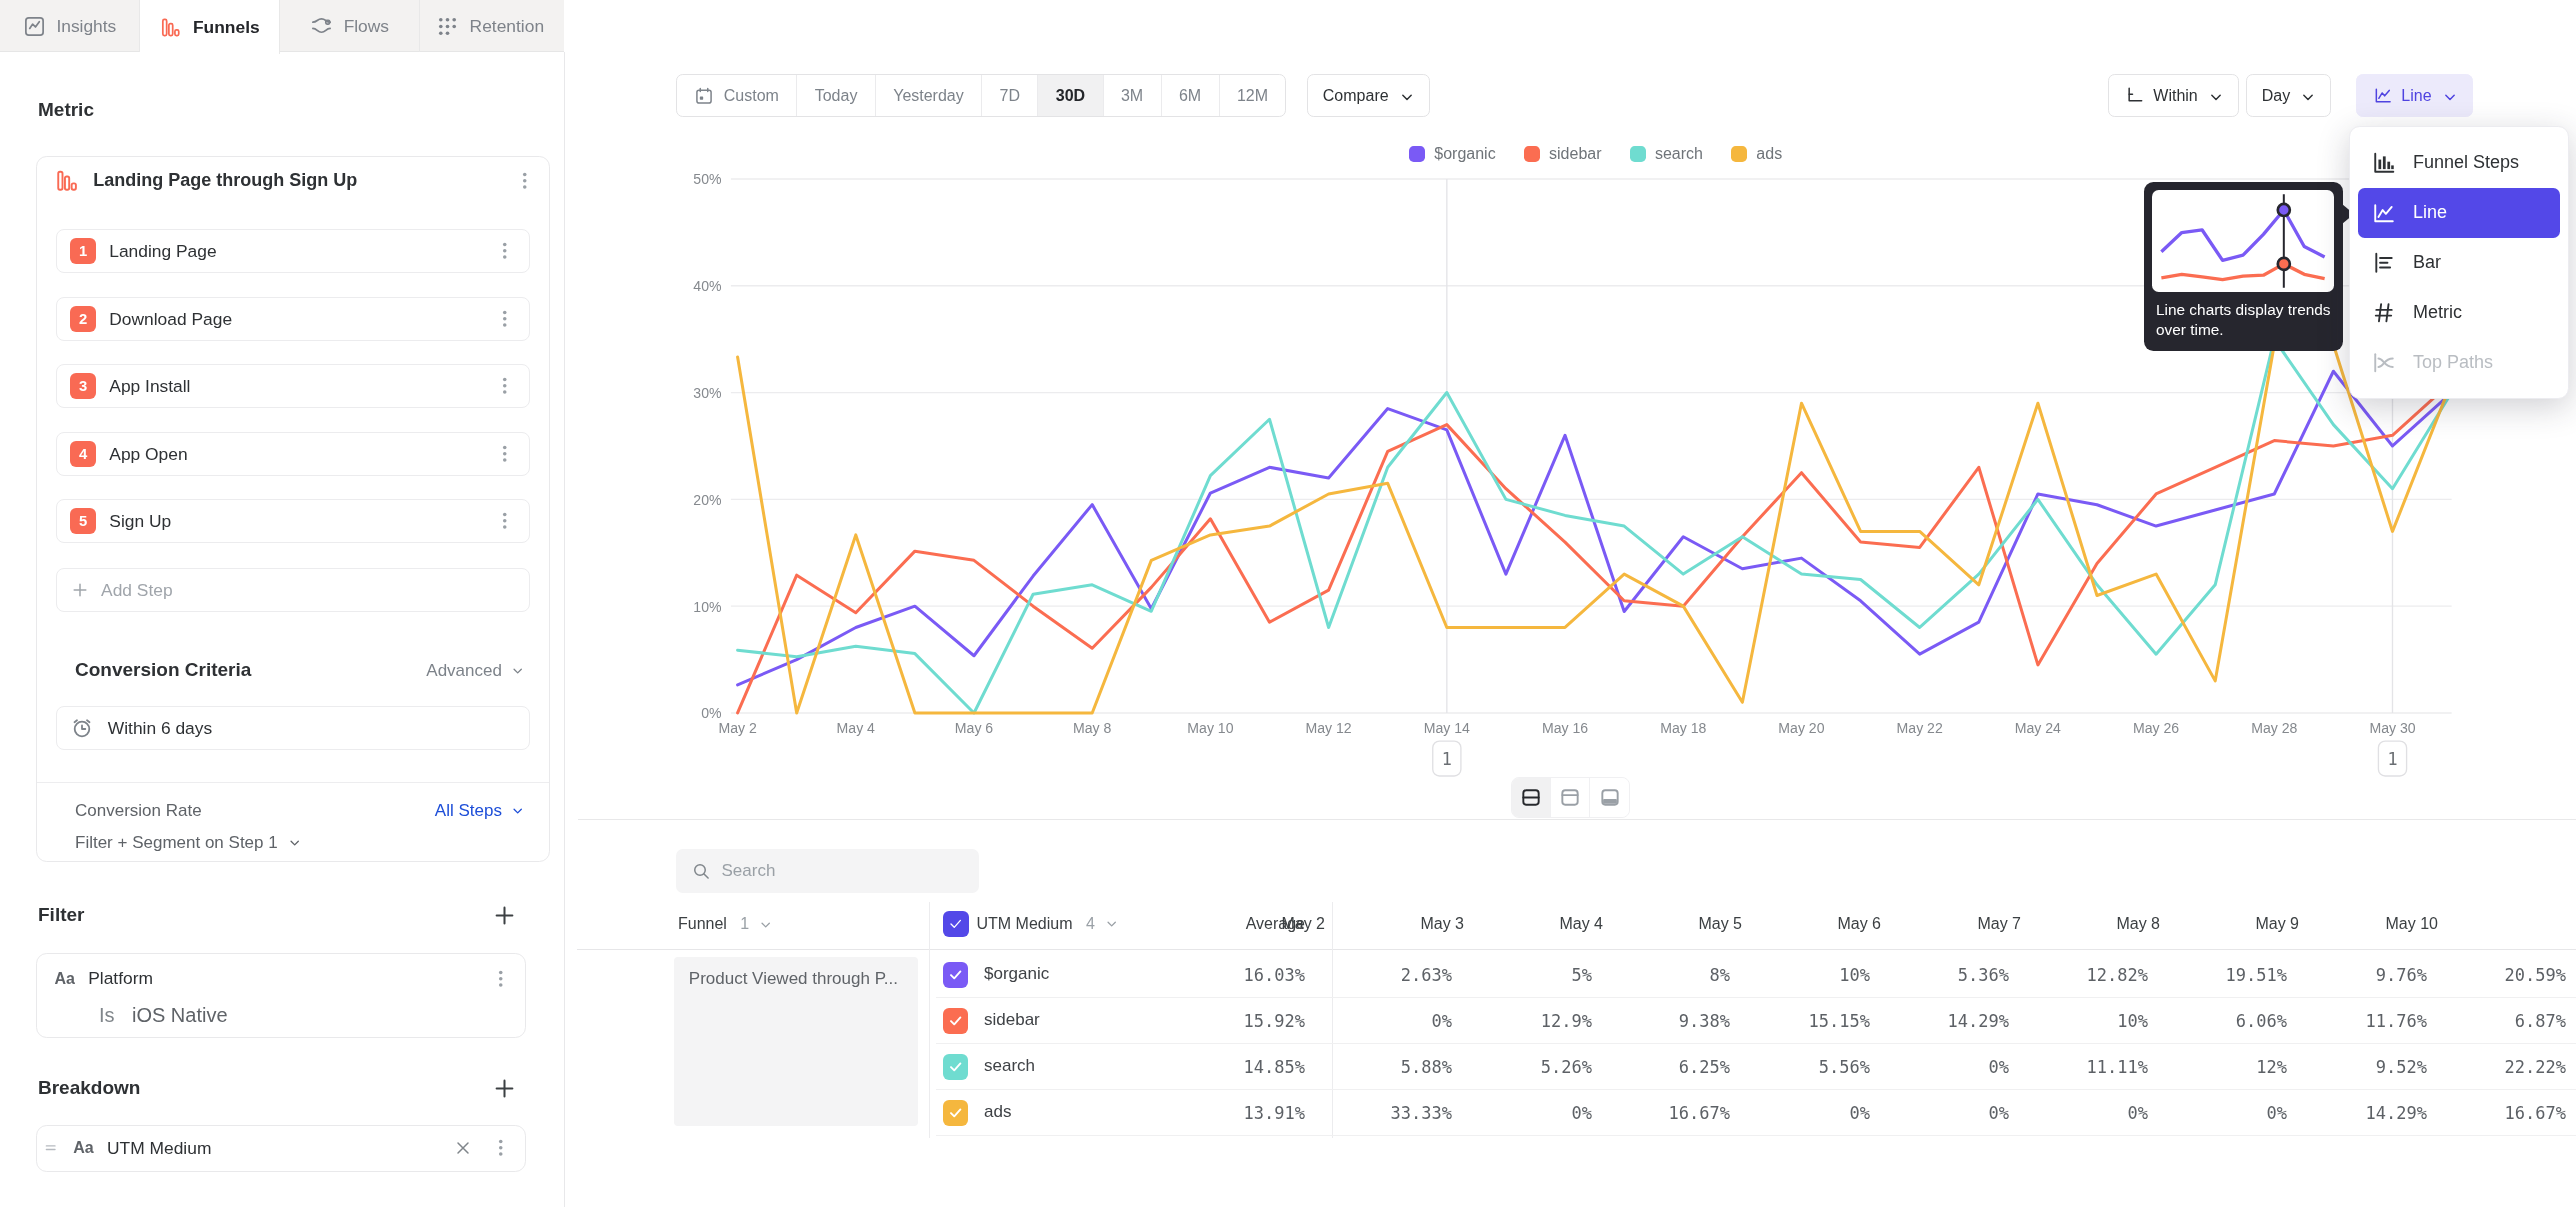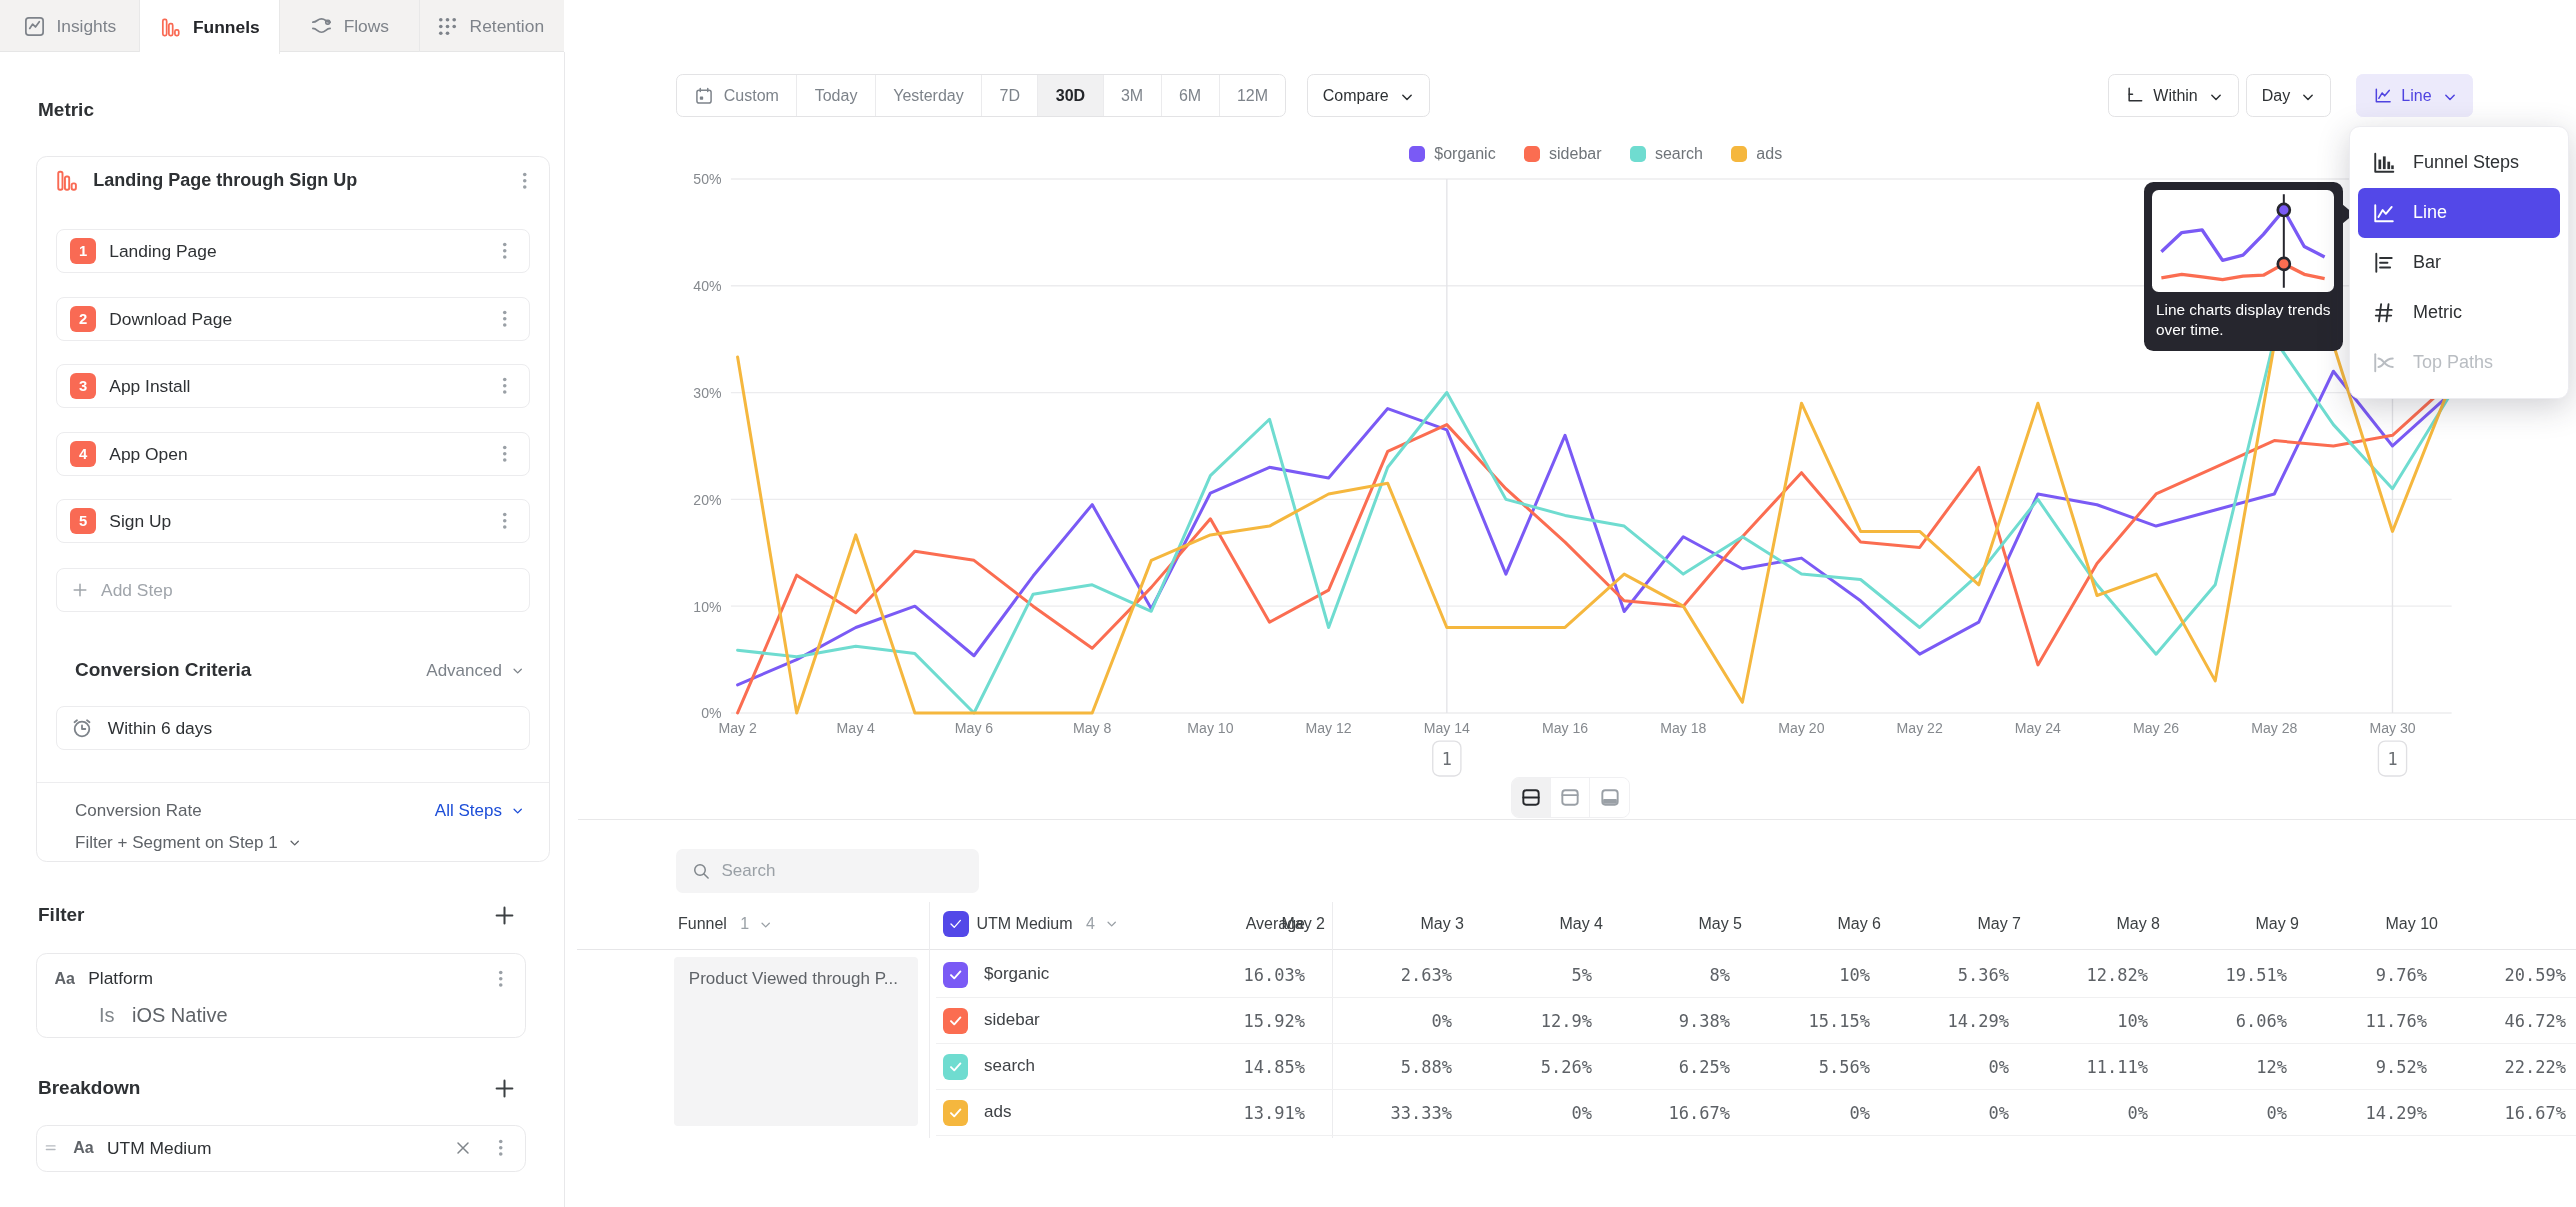--- a/index.html
+++ b/index.html
@@ -573,21 +573,21 @@
            <span class="rname">sidebar</span>
            <span class="avgcell mono">15.92%</span>
           <span class="vcell mono" style="left:389px">0%</span>
           <span class="vcell mono" style="left:529px">12.9%</span>
           <span class="vcell mono" style="left:667px">9.38%</span>
           <span class="vcell mono" style="left:807px">15.15%</span>
           <span class="vcell mono" style="left:946px">14.29%</span>
           <span class="vcell mono" style="left:1085px">10%</span>
           <span class="vcell mono" style="left:1224px">6.06%</span>
           <span class="vcell mono" style="left:1364px">11.76%</span>
-          <span class="vcell mono" style="left:1503px">46.72%</span>
+          <span class="vcell mono" style="left:1503px">6.87%</span>
         </div>
         <div class="trow">
           <span class="cbox" style="background:#6fdcd0">
             <svg viewBox="0 0 24 24" fill="none" stroke="currentColor" stroke-width="1.8" stroke-linecap="round" stroke-linejoin="round" style="stroke-width:2.6">
               <polyline points="5.5,12.5 10,17 18.5,7.5"></polyline>
             </svg>
           </span>
            <span class="rname">search</span>
            <span class="avgcell mono">14.85%</span>
           <span class="vcell mono" style="left:389px">5.88%</span>

